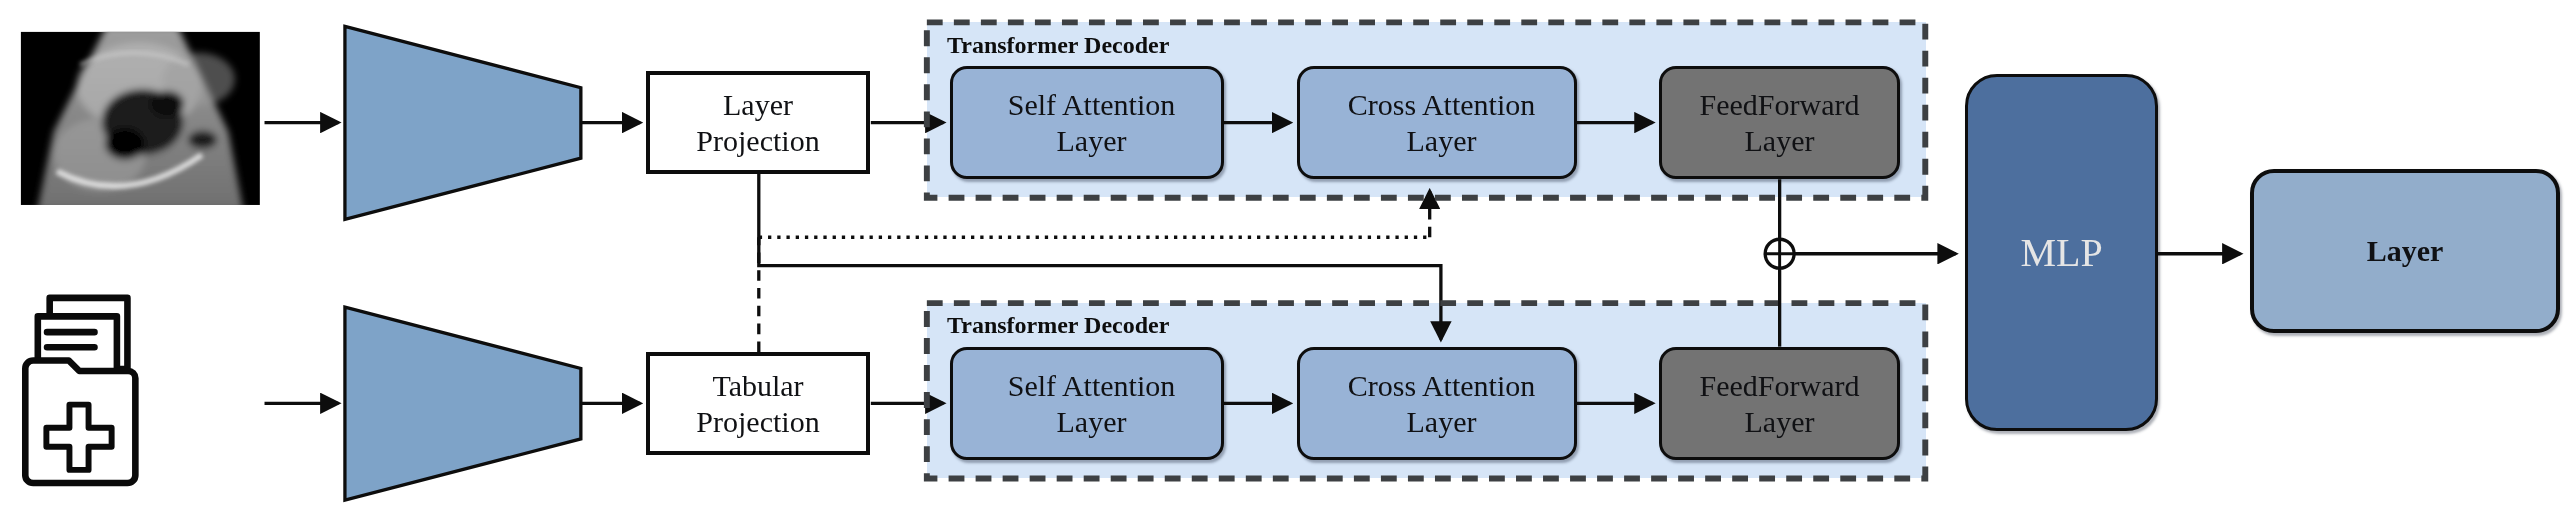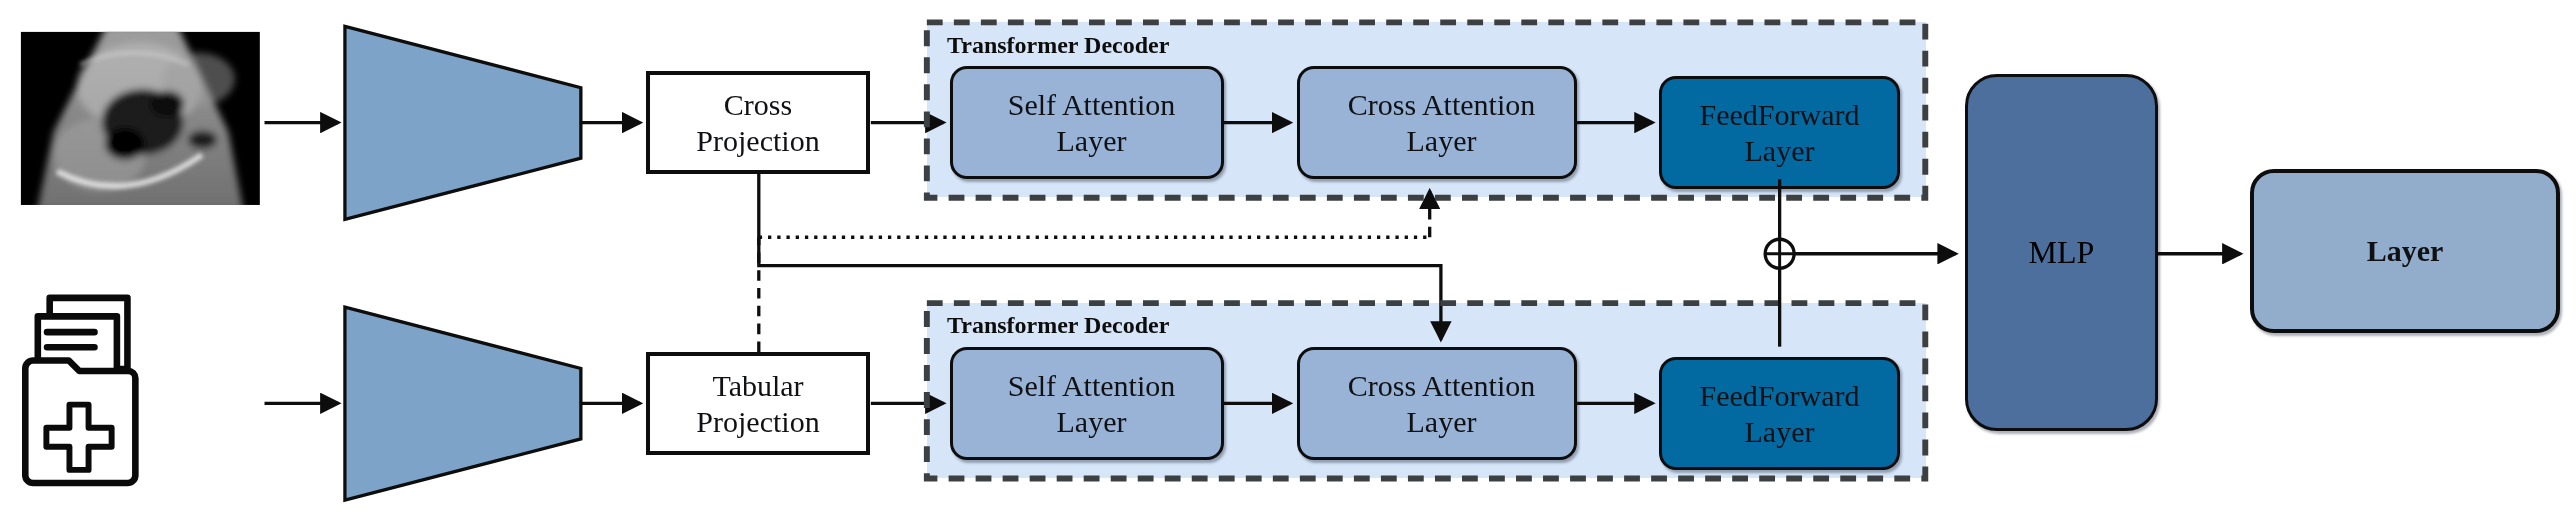--- a/index.html
+++ b/index.html
@@ -31,38 +31,38 @@
     text-align:center;
     font-size:30px;
     line-height:1.18;
     border:3.3px solid #0d0d0d;
   }
   .layer{
     border-radius:17px;
     box-shadow:2px 2.6px 2.6px rgba(20,30,50,0.35);
   }
   .att{background:#98b3d6;padding-left:9px;}
-  .ff{background:#0369a1;margin-top:10px;}
+  .ff{background:#737373;}
   .proj{
     background:#ffffff;
     border-width:4px;
   }
   .enc-label{
     display:flex;
     align-items:center;
     justify-content:center;
     text-align:center;
     font-size:30px;
     line-height:1.18;
   }
   .mlp{
     background:#4d6f9e;
-    color:#000000;
+    color:#e5e5e5;
     border-radius:32px;
-    font-size:32px;
+    font-size:40px;
     box-shadow:2px 2.6px 2.6px rgba(20,30,50,0.35);
   }
   .classbox{
     background:#92adcb;
     border-radius:24px;
     border-width:4px;
     flex-direction:column;
     font-size:29px;
     box-shadow:2px 2.6px 2.6px rgba(20,30,50,0.35);
   }
@@ -84,21 +84,21 @@
     <div class="dec-title">Transformer Decoder</div>
   </div>
   <div class="abs decoder" style="left:927px;top:303px;width:999px;height:175px;">
     <div class="dec-title">Transformer Decoder</div>
   </div>
 
   <div class="abs enc-label" style="left:356px;top:79px;width:198px;height:87px;">Image Encoder</div>
   <div class="abs enc-label" style="left:356px;top:360px;width:198px;height:87px;">Tabular Encoder</div>
 
   <div class="abs node proj" style="left:646px;top:71px;width:224px;height:103px;">
-    <span class="wrapspan" style="max-width:171px;">Cross Projection</span>
+    <span class="wrapspan" style="max-width:171px;">Layer Projection</span>
   </div>
   <div class="abs node proj" style="left:646px;top:352px;width:224px;height:103px;">
     <span class="wrapspan" style="max-width:171px;">Tabular Projection</span>
   </div>
 
   <div class="abs node layer att" style="left:950px;top:66px;width:274px;height:113px;">
     <span class="wrapspan" style="max-width:218px;">Self Attention Layer</span>
   </div>
   <div class="abs node layer att" style="left:1297px;top:66px;width:280px;height:113px;">
     <span class="wrapspan" style="max-width:237px;">Cross Attention Layer</span>

